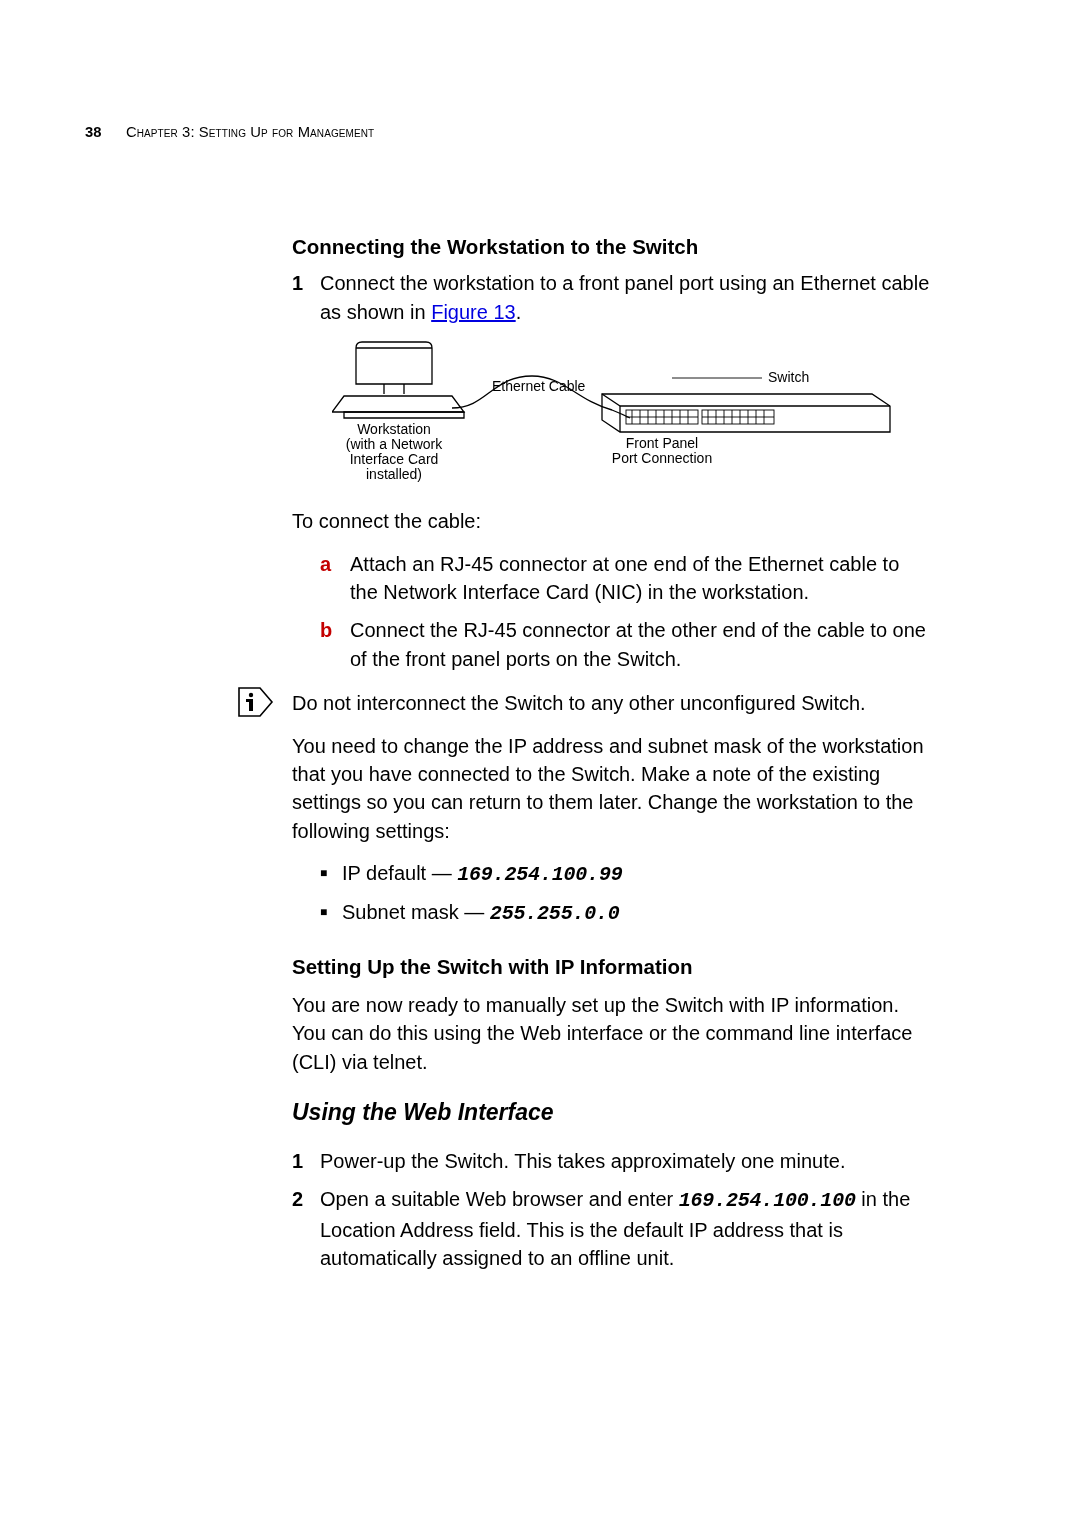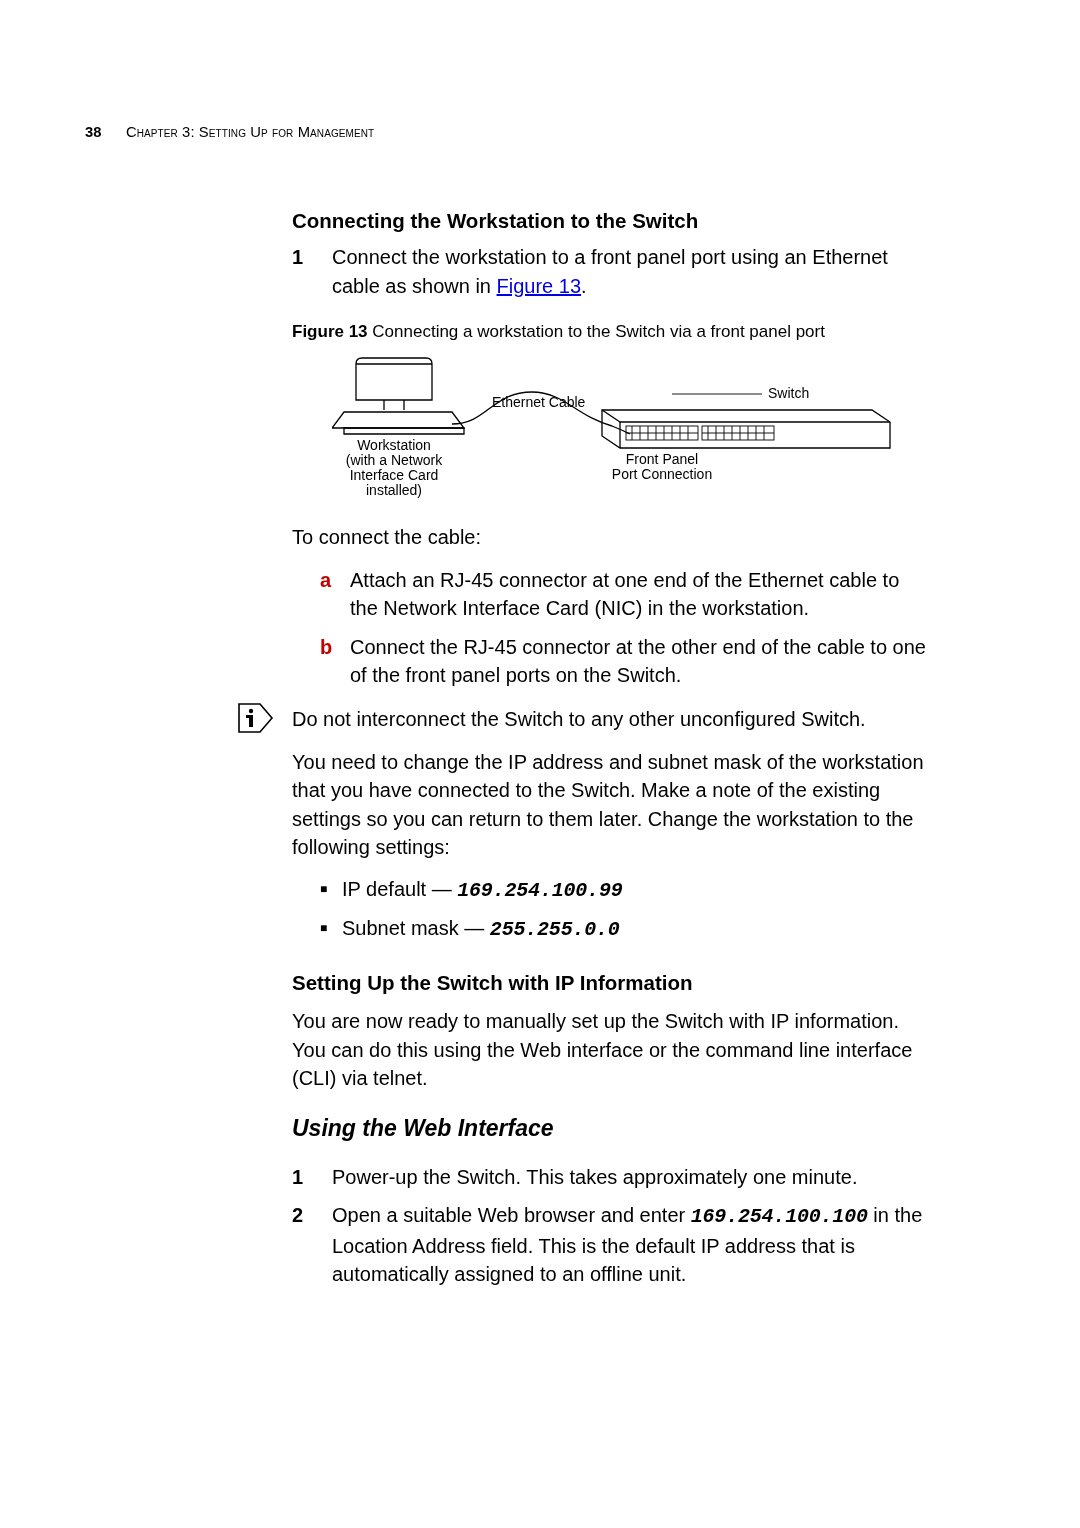--- a/index.html
+++ b/index.html
@@ -28,42 +28,41 @@
   }
   .header .page-num {
     font-weight: 700;
     margin-right: 20px;
   }
   .header .chap {
     font-variant: small-caps;
   }
   .body {
     position: absolute;
-    top: 206px;
+    top: 232px;
     left: 292px;
     width: 638px;
   }
   .h2 {
     font-weight: 700;
     margin: 0 0 8px 0;
     font-size: 20.5px;
   }
   .num-item {
     display: flex;
     margin: 0 0 10px 0;
   }
   .num-item .num {
     width: 28px;
     flex: 0 0 28px;
     font-weight: 700;
     text-align: left;
   }
   .num-item .txt {
     flex: 1;
-    margin-left: 12px;
   }
   .fig-link {
     color: #0000e0;
     text-decoration: underline;
   }
   .fig-caption {
     margin: 20px 0 8px 0;
     font-size: 17px;
   }
   .fig-caption .label {
@@ -143,23 +142,20 @@
 
     <div class="h2">Connecting the Workstation to the Switch</div>
 
     <div class="num-item">
       <div class="num">1</div>
       <div class="txt">
         <span>Connect the workstation to a front panel port using an Ethernet cable as shown in </span><span class="fig-link">Figure 13</span><span>.</span>
       </div>
     </div>
 
-    <div class="fig-caption">
-      <span class="label">Figure 13</span><span>   Connecting a workstation to the Switch via a front panel port</span>
-    </div>
 
     <div class="fig-wrap">
       <svg width="560" height="150" viewBox="0 0 560 150">
 
         <g stroke="#000" stroke-width="1.3" fill="none">
 
           <path d="M30 6 L94 6 Q100 6 100 12 L100 48 L24 48 L24 12 Q24 6 30 6 Z"></path>
 
           <path d="M24 12 L100 12"></path>
 

